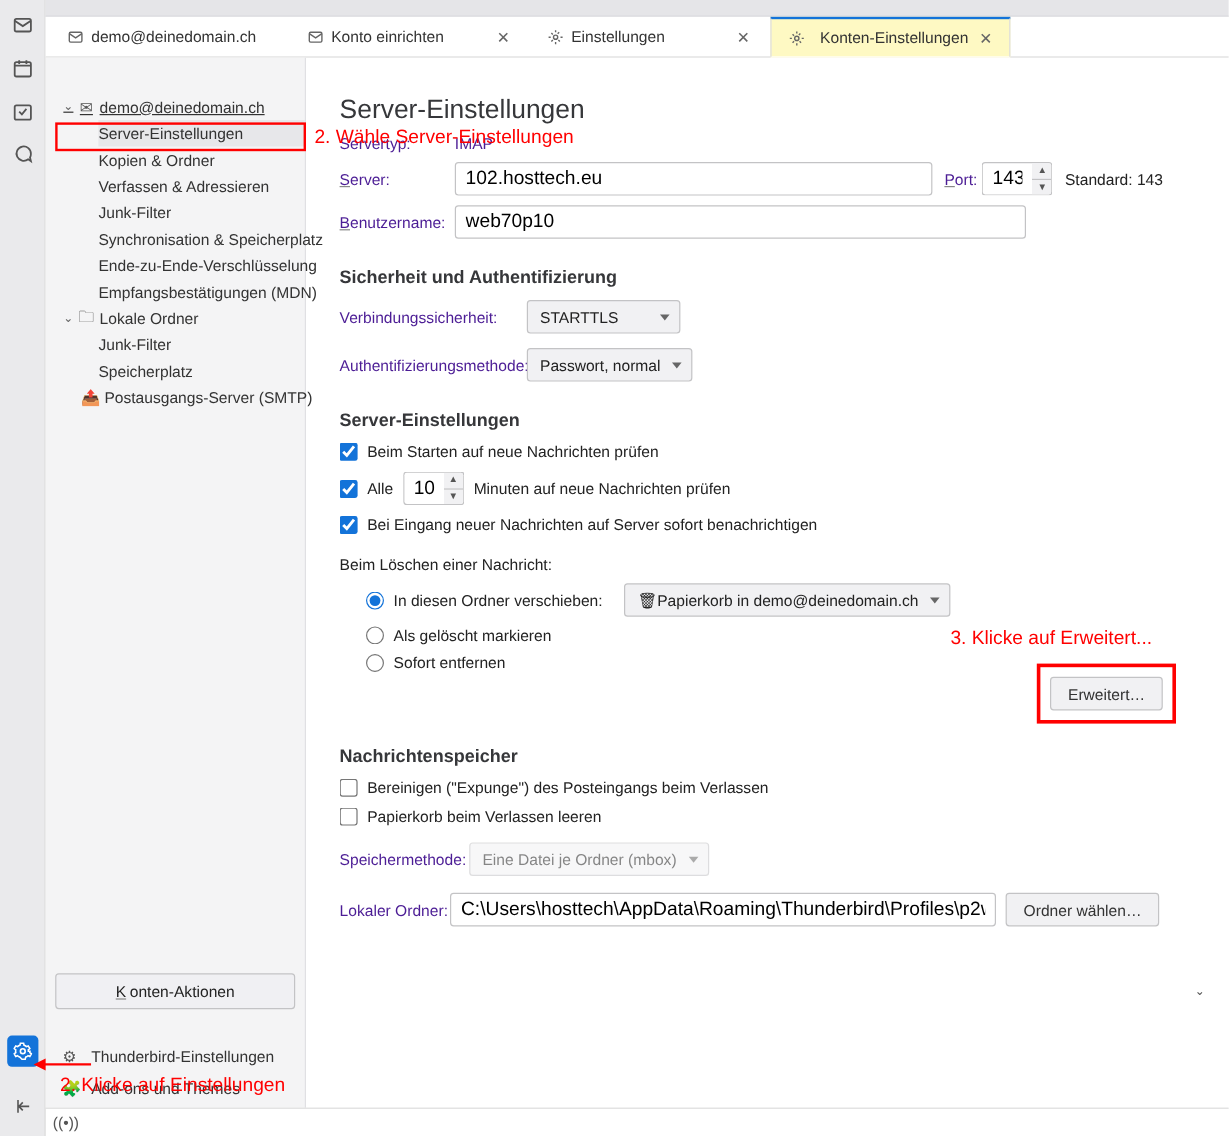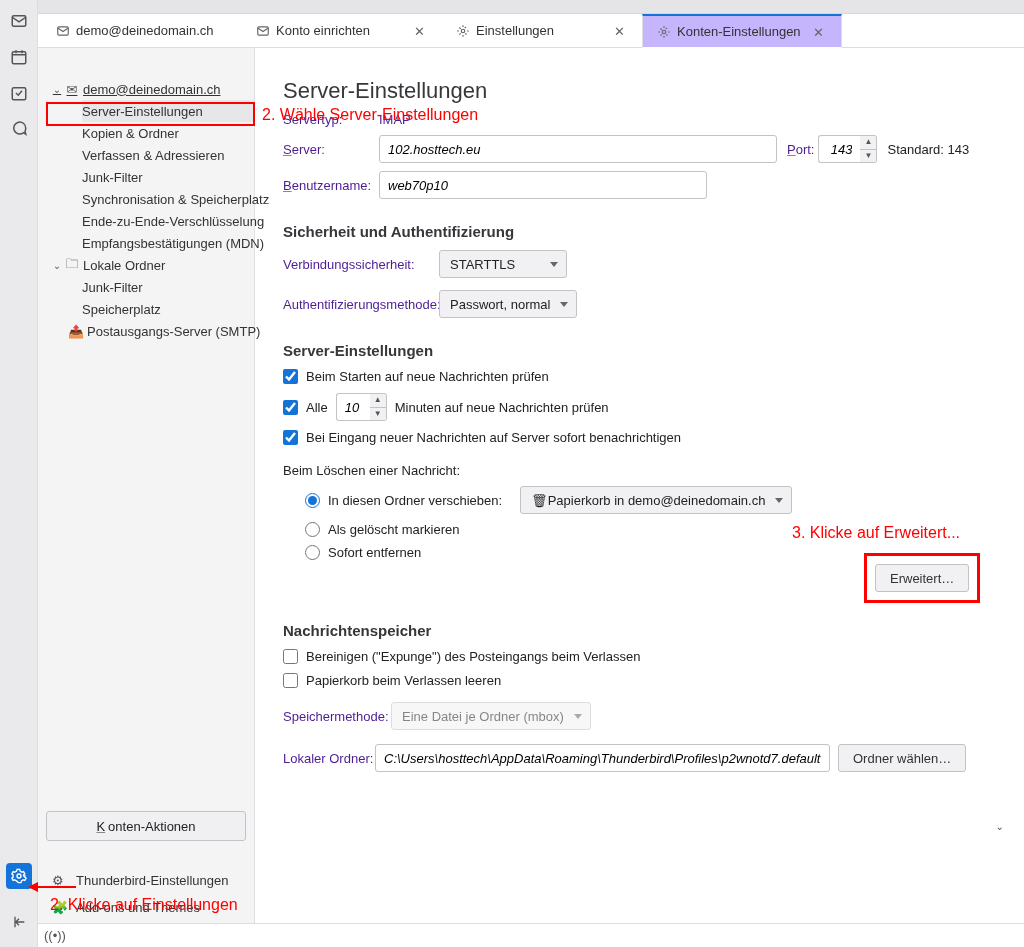--- a/index.html
+++ b/index.html
@@ -9,21 +9,21 @@
   .spaces-bar .icon{width:22px;height:22px;color:#555;display:flex;align-items:center;justify-content:center;}
   .spaces-bar .icon.b {position:absolute; bottom:14px;}
   .spaces-bar .icon.b2 {position:absolute; bottom:58px;background:#1373d9;color:#fff;border-radius:4px;width:26px;height:26px;}
   .app {flex:1;display:flex;flex-direction:column;}
   .titlebar{height:14px;background:#e5e5e8;border-bottom:1px solid #d8d8db;}
   .tabstrip{height:34px;background:#fff;display:flex;align-items:center;border-bottom:1px solid #ddd;padding-left:4px;}
   .tab{display:flex;align-items:center;gap:6px;height:34px;padding:0 14px;min-width:200px;max-width:220px;}
   .tab .icon{width:14px;height:14px;color:#666;}
   .tab .label{flex:1;white-space:nowrap;overflow:hidden;text-overflow:ellipsis;color:#333;}
   .tab .close{width:14px;height:14px;color:#666;flex:none;}
-  .tab.active{border-top:2px solid #1373d9;border-left:1px solid #ddd;border-right:1px solid #ddd;border-bottom:1px solid #fff;margin-bottom:-1px;background:#c4b5fd;}
+  .tab.active{border-top:2px solid #1373d9;border-left:1px solid #ddd;border-right:1px solid #ddd;border-bottom:1px solid #fff;margin-bottom:-1px;background:#fef9c3;text-align:right;}
   .body{flex:1;display:flex;}
   .sidebar{width:217px;background:#f4f4f5;border-right:1px solid #e0e0e3;display:flex;flex-direction:column;}
   .tree{flex:1;padding-top:30px;font-size:13px;color:#333;}
   .tree .row{display:flex;align-items:center;height:22px;padding-left:14px;white-space:nowrap;cursor:default;}
   .tree .row.acct{text-decoration:underline;font-weight:normal;}
   .tree .row .caret{width:10px;text-align:center;color:#666;margin-right:2px;font-size:10px;}
   .tree .row .ic{width:16px;text-align:center;color:#555;margin-right:3px;}
   .tree .sub{padding-left:44px;}
   .tree .sub .row{padding-left:0;}
   .tree .sub.s2{padding-left:30px;}
@@ -34,23 +34,23 @@
   .btn-account .caret{position:absolute;right:20px;font-size:10px;color:#555;}
   .prefs-link{display:flex;align-items:center;gap:8px;padding:6px 6px;color:#333;}
   .prefs-link .ic{width:16px;color:#555;}
   .main{flex:1;padding:30px 38px 10px 28px;overflow:auto;}
   h2{font-size:22px;font-weight:400;color:#36373a;margin:0 0 4px 0;}
   .ann{color:red;font-size:16px;position:absolute;}
   .formrow{display:flex;align-items:center;margin-top:8px;}
   .formrow label{width:96px;color:#4c1d95;}
   .underline{text-decoration:underline;text-decoration-color:#888;}
   .static{color:#4c1d95;}
-  input[type=text]{height:28px;border:1px solid #c3c3c5;border-radius:3px;padding:0 8px;font-size:13px;background:#fff;font-style:italic;}
+  input[type=text]{height:28px;border:1px solid #c3c3c5;border-radius:3px;padding:0 8px;font-size:16px;background:#fff;}
   input.server{width:398px;}
-  input.user{width:328px;}
+  input.user{width:476px;}
   input.port{width:42px;text-align:right;}
   .spinner{display:inline-flex;flex-direction:column;border:1px solid #c3c3c5;border-left:none;height:28px;border-radius:0 3px 3px 0;overflow:hidden;}
   .spinner button{width:16px;height:14px;border:none;background:#f1f1f3;font-size:8px;color:#555;padding:0;line-height:1;}
   .spinner button+button{border-top:1px solid #c3c3c5;}
   .portgrp{display:flex;align-items:center;}
   .portgrp input{border-radius:3px 0 0 3px;border-right:none;}
   h3{font-size:15px;font-weight:600;color:#36373a;margin:24px 0 10px 0;}
   .dropdown{height:28px;border:1px solid #c3c3c5;border-radius:3px;background:#f1f1f3;padding:0 26px 0 10px;position:relative;display:inline-flex;align-items:center;min-width:128px;}
   .dropdown::after{content:"";position:absolute;right:8px;top:11px;border-left:4px solid transparent;border-right:4px solid transparent;border-top:5px solid #666;}
   .dropdown.trash{min-width:234px;}

